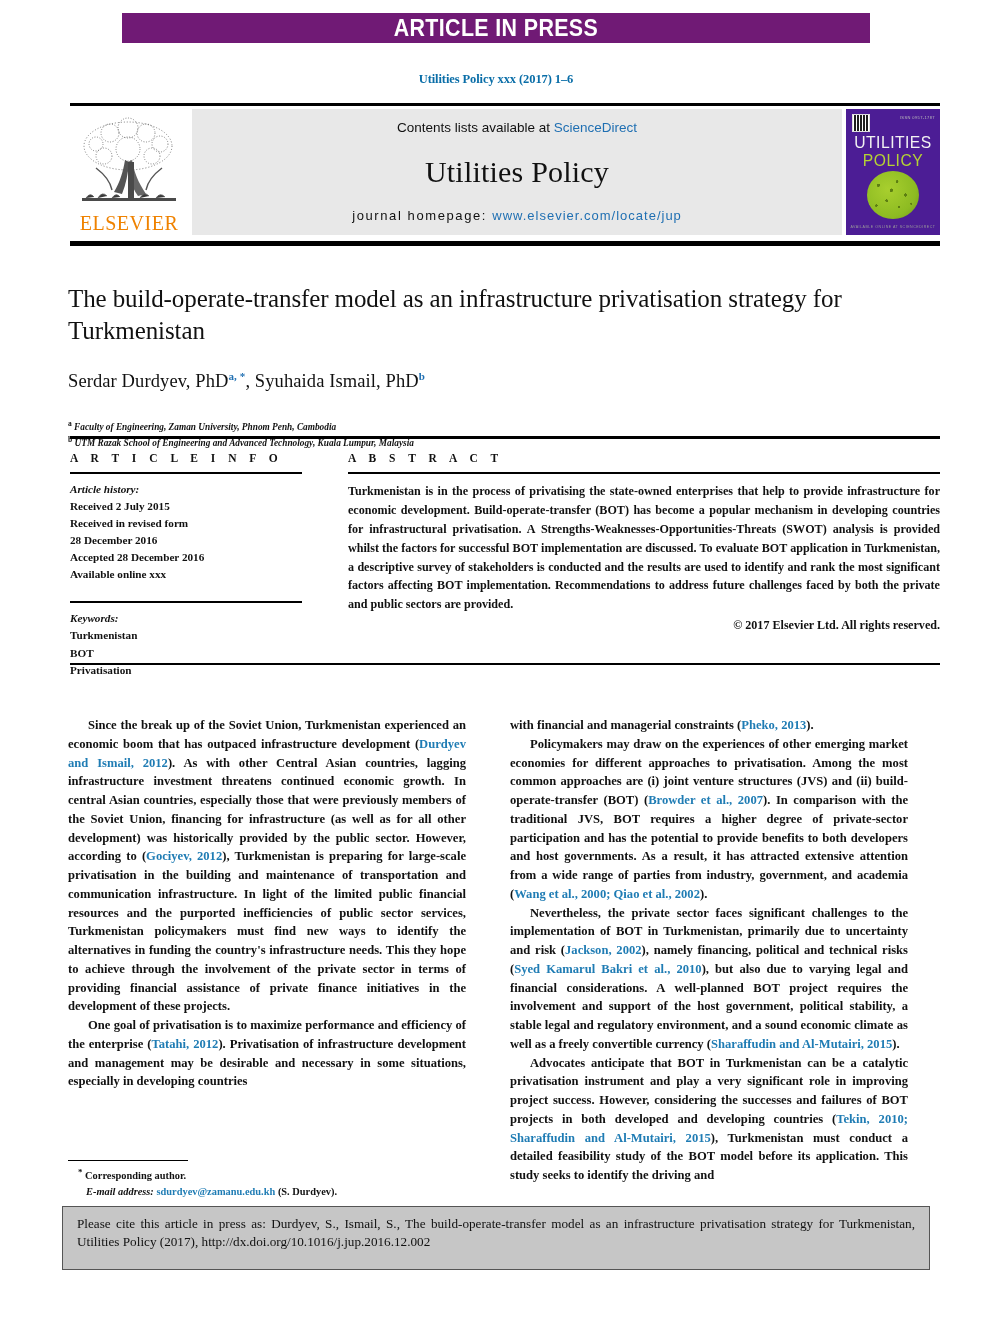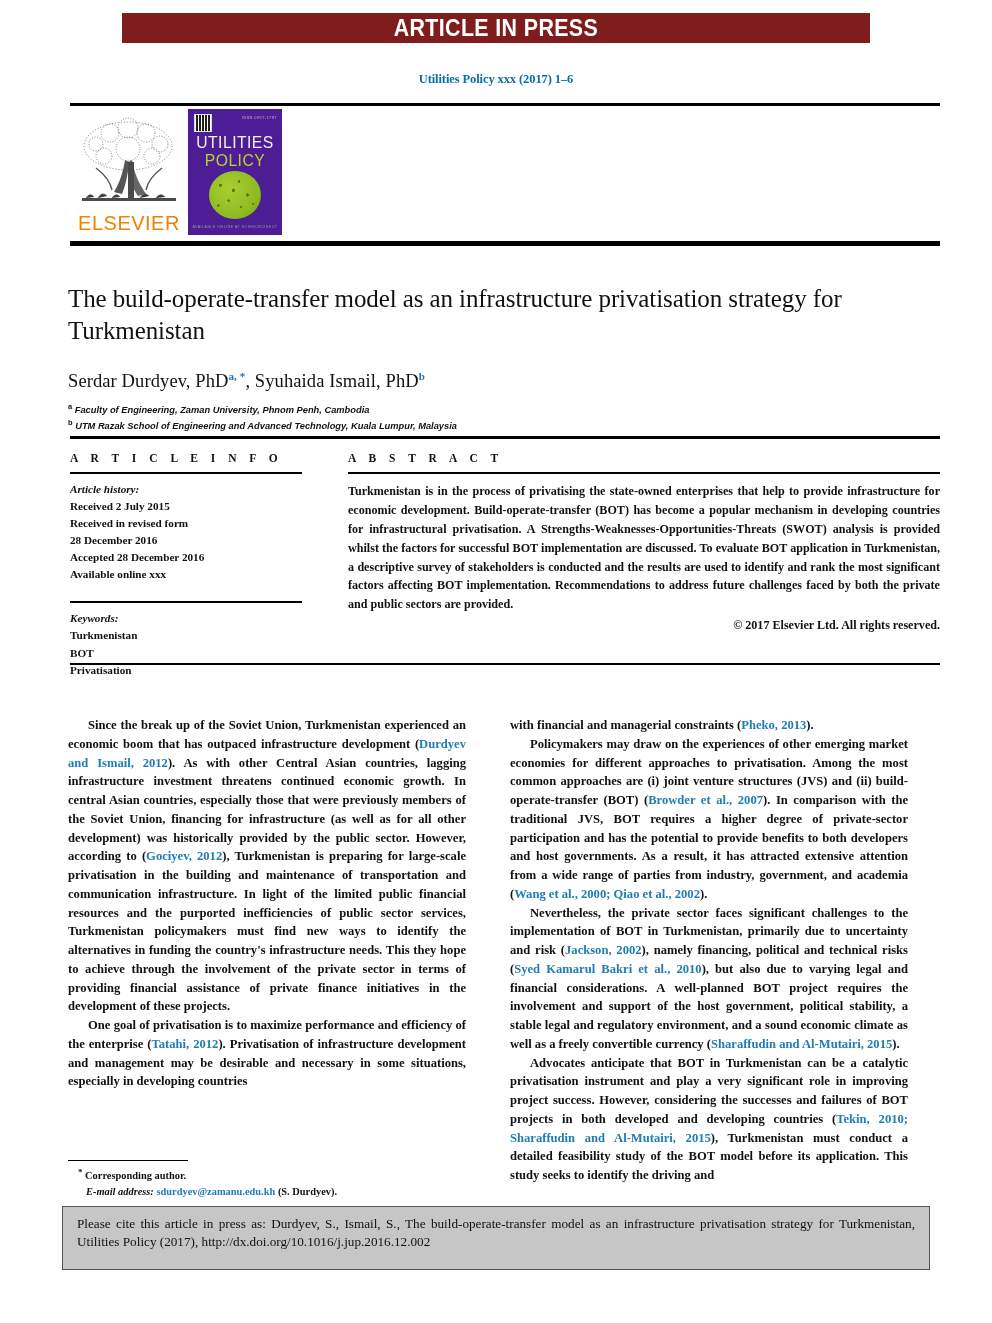--- a/index.html
+++ b/index.html
@@ -16,21 +16,21 @@
     overflow: hidden;
   }
 
   
   .press-banner {
     position: absolute;
     left: 122px;
     top: 13px;
     width: 748px;
     height: 30px;
-    background: #7f1d1d;
+    background: #701a75;
     display: flex;
     align-items: center;
     justify-content: center;
   }
   .press-banner-text {
     color: #ffffff;
     font-family: "Liberation Sans", sans-serif;
     font-weight: bold;
     font-size: 23px;
     letter-spacing: 0.4px;
@@ -72,21 +72,21 @@
     flex: 0 0 118px;
     position: relative;
     display: flex;
     flex-direction: column;
     align-items: center;
     justify-content: flex-end;
     padding-bottom: 2px;
   }
   .tree-svg { display:block; }
   .elsevier-word {
-    font-family: Liberation Sans, sans-serif;
+    font-family: Liberation Serif, serif;
     color: #ef8200;
     font-size: 20px;
     letter-spacing: 0.5px;
     line-height: 1;
     margin-top: 1px;
   }
   .contents-panel {
     flex: 1 1 auto;
     background: #e8e8e8;
     display: flex;
@@ -200,22 +200,22 @@
   }
   .authors {
     margin-top: 24px;
     font-family: "Liberation Serif", serif;
     font-size: 18.5px;
     color: #111;
     letter-spacing: 0.1px;
   }
   .sup-aff { font-size: 11px; vertical-align: super; color: #1f6fb2; font-weight:bold; }
   .affiliations {
-    margin-top: 10px;
-    font-family: Liberation Sans, sans-serif;
+    margin-top: 27px;
+    font-family: Liberation Serif, serif;
     font-style: italic;
     font-weight: bold;
     font-size: 9.3px;
     line-height: 1.45;
     color: #111;
   }
   .affiliations .mk { font-style: normal; vertical-align: super; font-size: 7.5px; }
 
   
   .infoabs-top-rule {
@@ -363,20 +363,29 @@
               <path d="M22 82 q4 -7 9 -2"></path>
             <path d="M36 82 q4 -6 8 -1"></path>
               <path d="M64 82 q4 -7 9 -2"></path>
             <path d="M80 82 q4 -6 9 -1"></path>
           </g>
         </g>
       </svg>
       <span class="elsevier-word">ELSEVIER</span>
     </div>
 
+    <div class="contents-panel">
+      <div class="contents-line">
+        <span>Contents lists available at </span><span class="sd-link">ScienceDirect</span>
+      </div>
+      <div class="journal-title-big">Utilities Policy</div>
+      <div class="homepage-line">
+        <span>journal homepage: </span><span class="hp-url">www.elsevier.com/locate/jup</span>
+      </div>
+    </div>
 
     <div class="cover-thumb">
       <div class="cover-topbar"></div>
       <div class="cover-issn">ISSN 0957-1787</div>
       <div class="cover-util">UTILITIES</div>
       <div class="cover-pol">POLICY</div>
       <div class="cover-circle"></div>
       <div class="cover-foot">AVAILABLE ONLINE AT SCIENCEDIRECT</div>
     </div>
 

